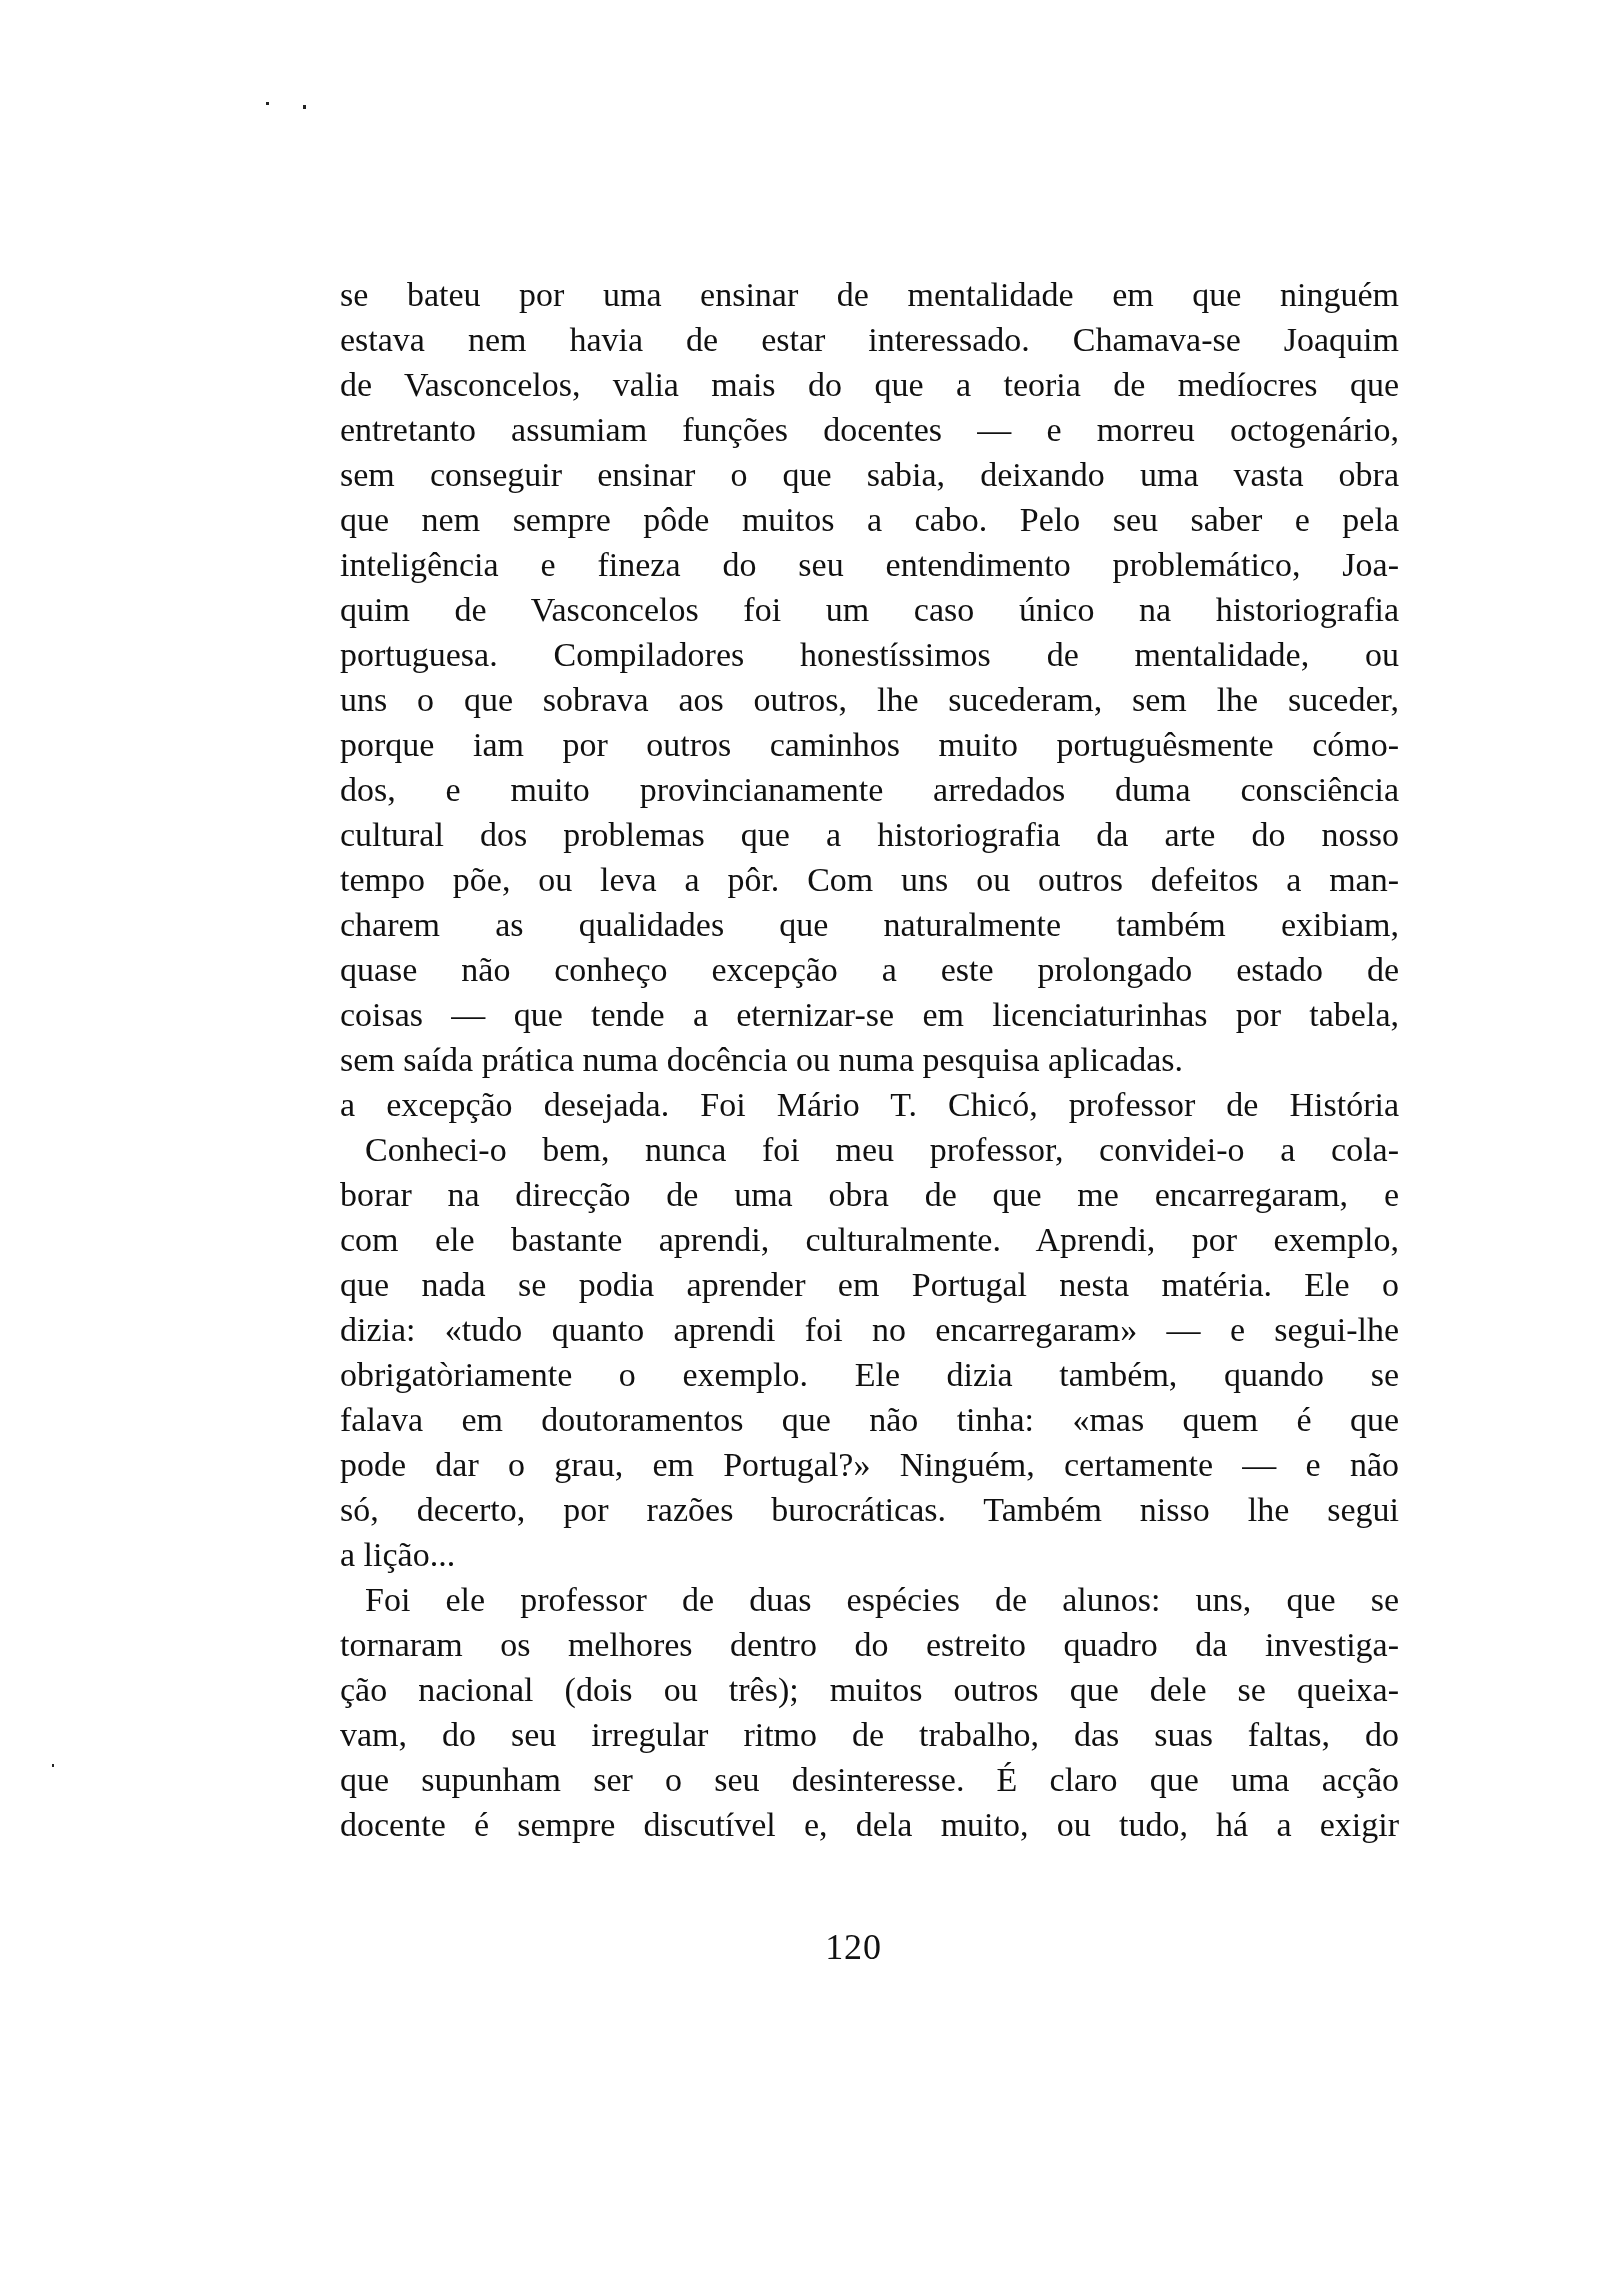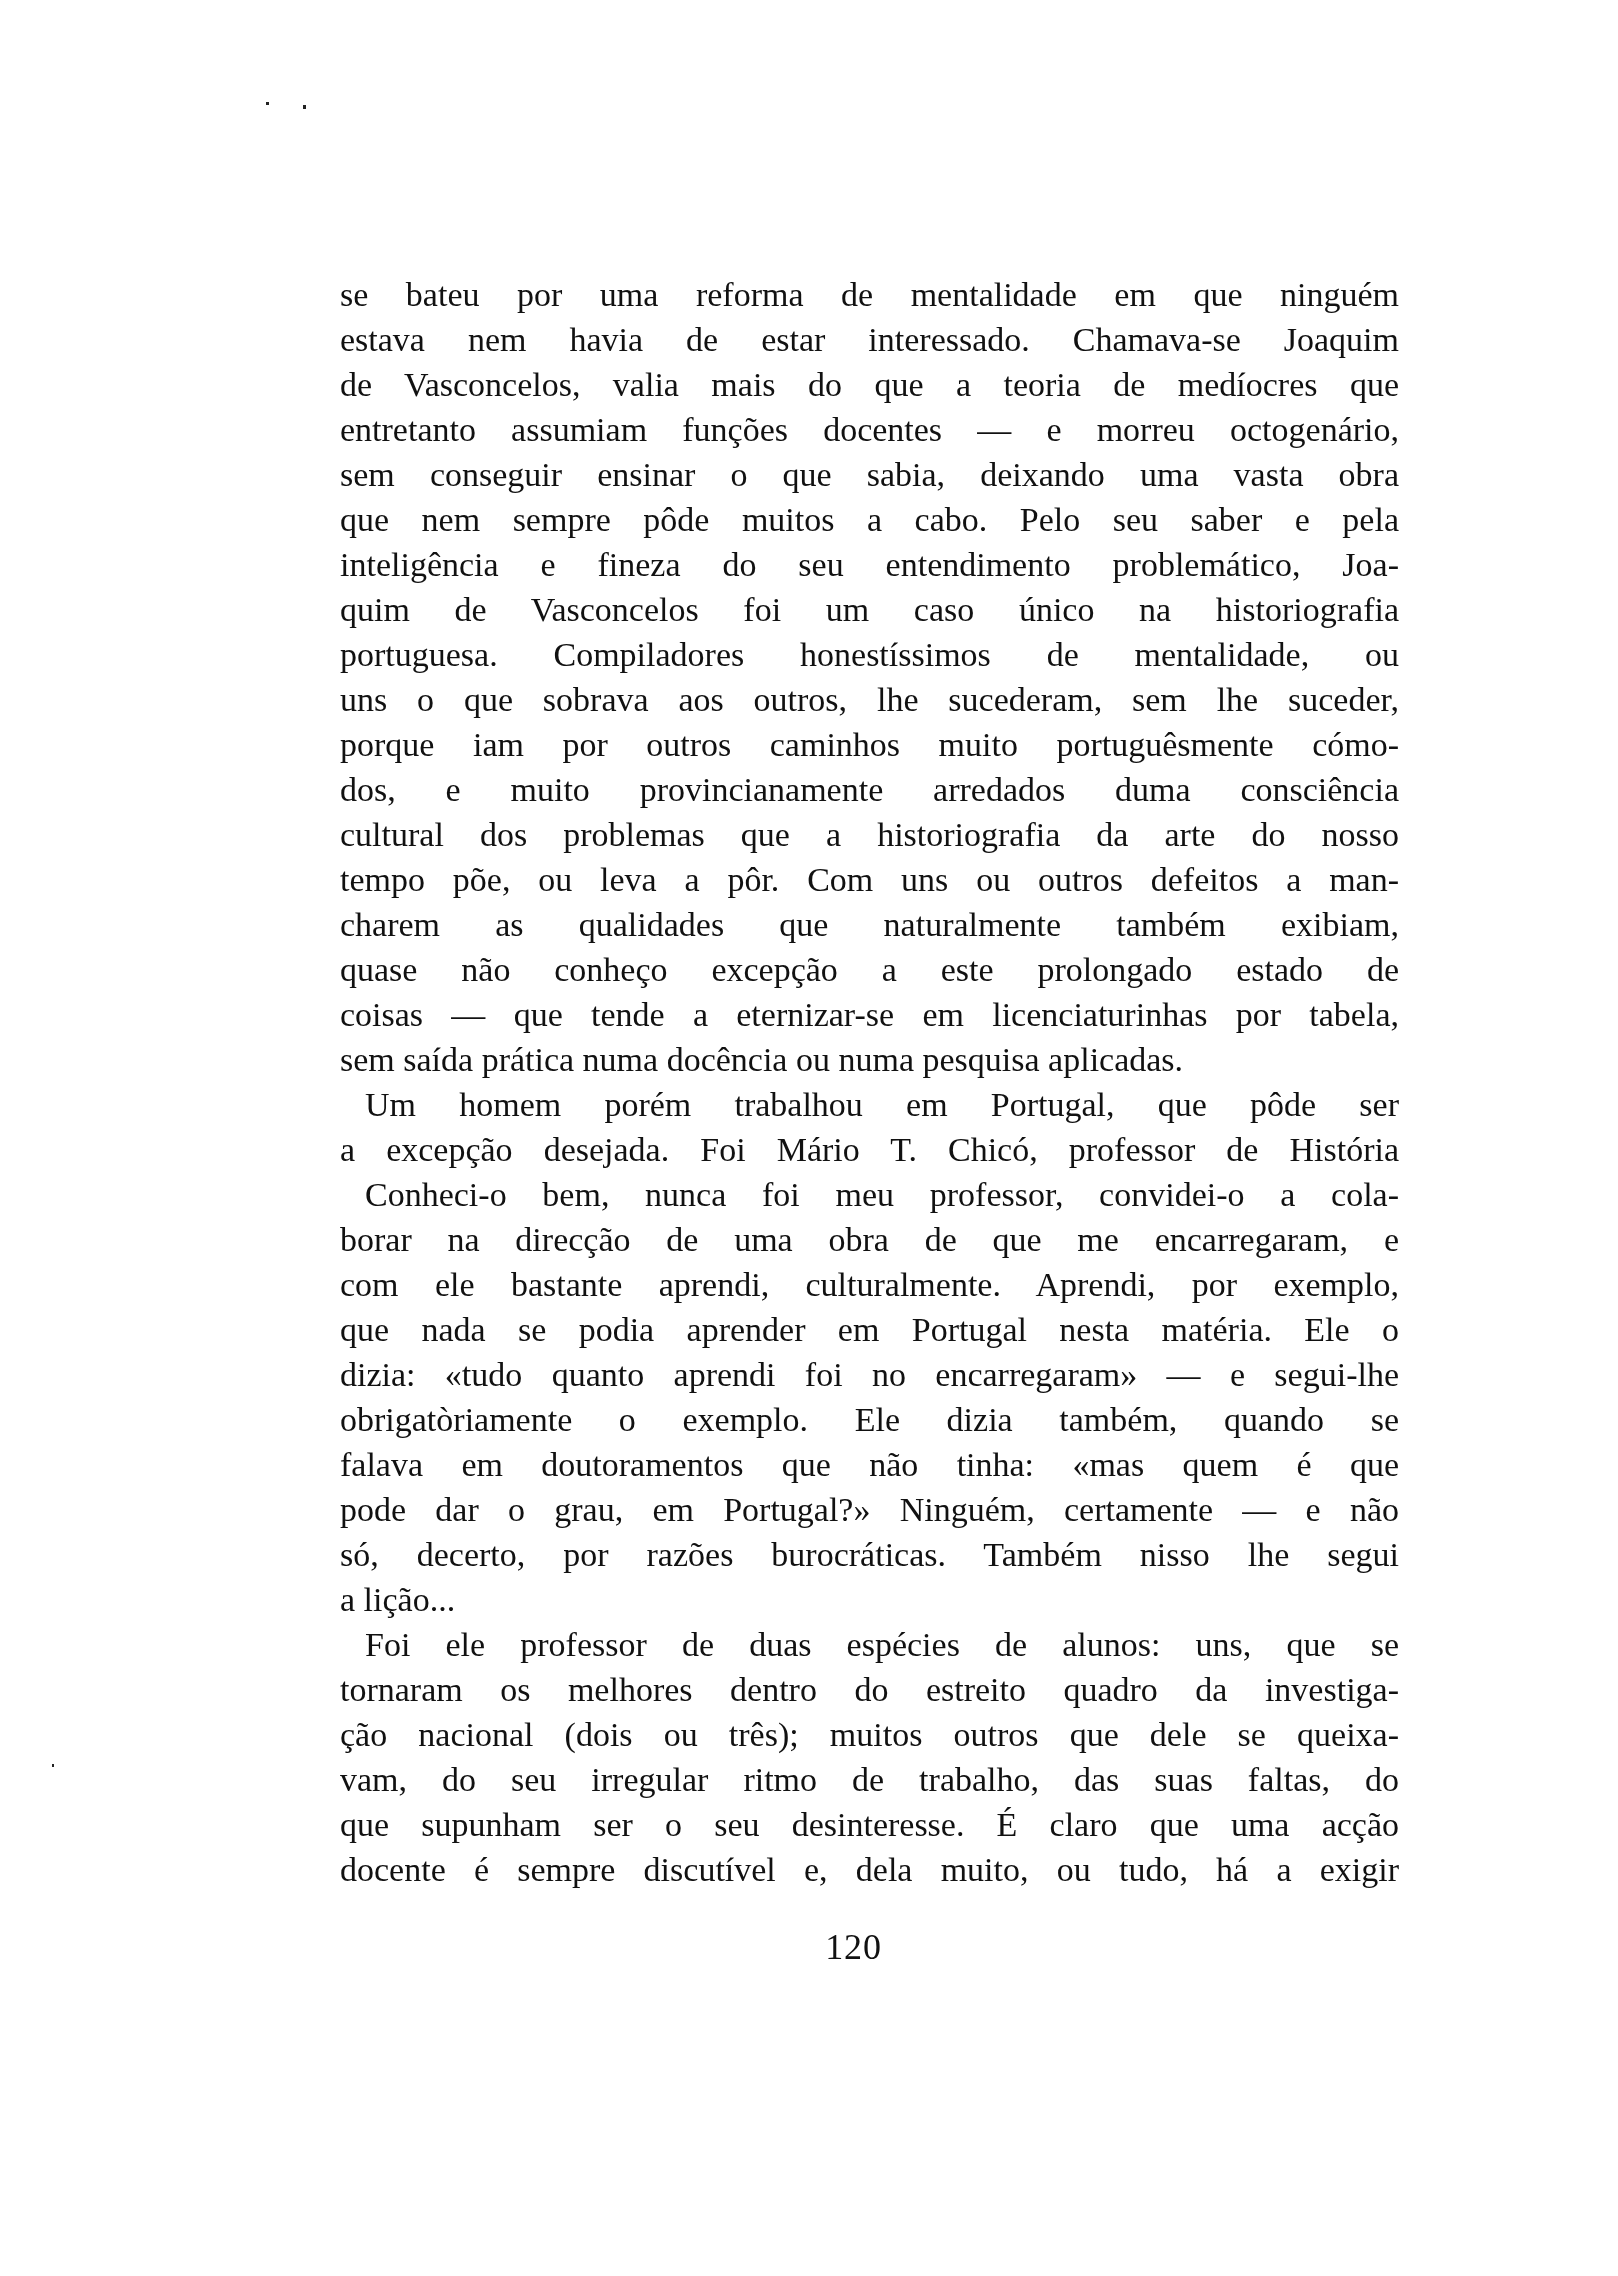--- a/index.html
+++ b/index.html
@@ -36,39 +36,38 @@
 </style>
 </head>
 <body>
 
 <div class="page">
   <div class="speck" style="left:266px;top:102px;width:2.8px;height:2.8px;"></div>
   <div class="speck" style="left:303px;top:105px;width:2.8px;height:3.7px;"></div>
   <div class="speck" style="left:52px;top:1764px;width:1.9px;height:2.8px;"></div>
 
   <div class="text-block" id="text-block">
-      <div class="line">se bateu por uma reforma de mentalidade em que ninguém</div>
+      <div class="line">se bateu por uma ensinar de mentalidade em que ninguém</div>
       <div class="line">estava nem havia de estar interessado. Chamava-se Joaquim</div>
       <div class="line">de Vasconcelos, valia mais do que a teoria de medíocres que</div>
       <div class="line">entretanto assumiam funções docentes — e morreu octogenário,</div>
       <div class="line">sem conseguir ensinar o que sabia, deixando uma vasta obra</div>
       <div class="line">que nem sempre pôde muitos a cabo. Pelo seu saber e pela</div>
       <div class="line">inteligência e fineza do seu entendimento problemático, Joa-</div>
       <div class="line">quim de Vasconcelos foi um caso único na historiografia</div>
       <div class="line">portuguesa. Compiladores honestíssimos de mentalidade, ou</div>
       <div class="line">uns o que sobrava aos outros, lhe sucederam, sem lhe suceder,</div>
       <div class="line">porque iam por outros caminhos muito portuguêsmente cómo-</div>
       <div class="line">dos, e muito provincianamente arredados duma consciência</div>
       <div class="line">cultural dos problemas que a historiografia da arte do nosso</div>
       <div class="line">tempo põe, ou leva a pôr. Com uns ou outros defeitos a man-</div>
       <div class="line">charem as qualidades que naturalmente também exibiam,</div>
       <div class="line">quase não conheço excepção a este prolongado estado de</div>
       <div class="line">coisas — que tende a eternizar-se em licenciaturinhas por tabela,</div>
       <div class="line last">sem saída prática numa docência ou numa pesquisa aplicadas.</div>
-      <div class="line indent">Um homem porém trabalhou em Portugal, que pôde ser</div>
       <div class="line">a excepção desejada. Foi Mário T. Chicó, professor de História</div>
       <div class="line indent">Conheci-o bem, nunca foi meu professor, convidei-o a cola-</div>
       <div class="line">borar na direcção de uma obra de que me encarregaram, e</div>
       <div class="line">com ele bastante aprendi, culturalmente. Aprendi, por exemplo,</div>
       <div class="line">que nada se podia aprender em Portugal nesta matéria. Ele o</div>
       <div class="line">dizia: «tudo quanto aprendi foi no encarregaram» — e segui-lhe</div>
       <div class="line">obrigatòriamente o exemplo. Ele dizia também, quando se</div>
       <div class="line">falava em doutoramentos que não tinha: «mas quem é que</div>
       <div class="line">pode dar o grau, em Portugal?» Ninguém, certamente — e não</div>
       <div class="line">só, decerto, por razões burocráticas. Também nisso lhe segui</div>

